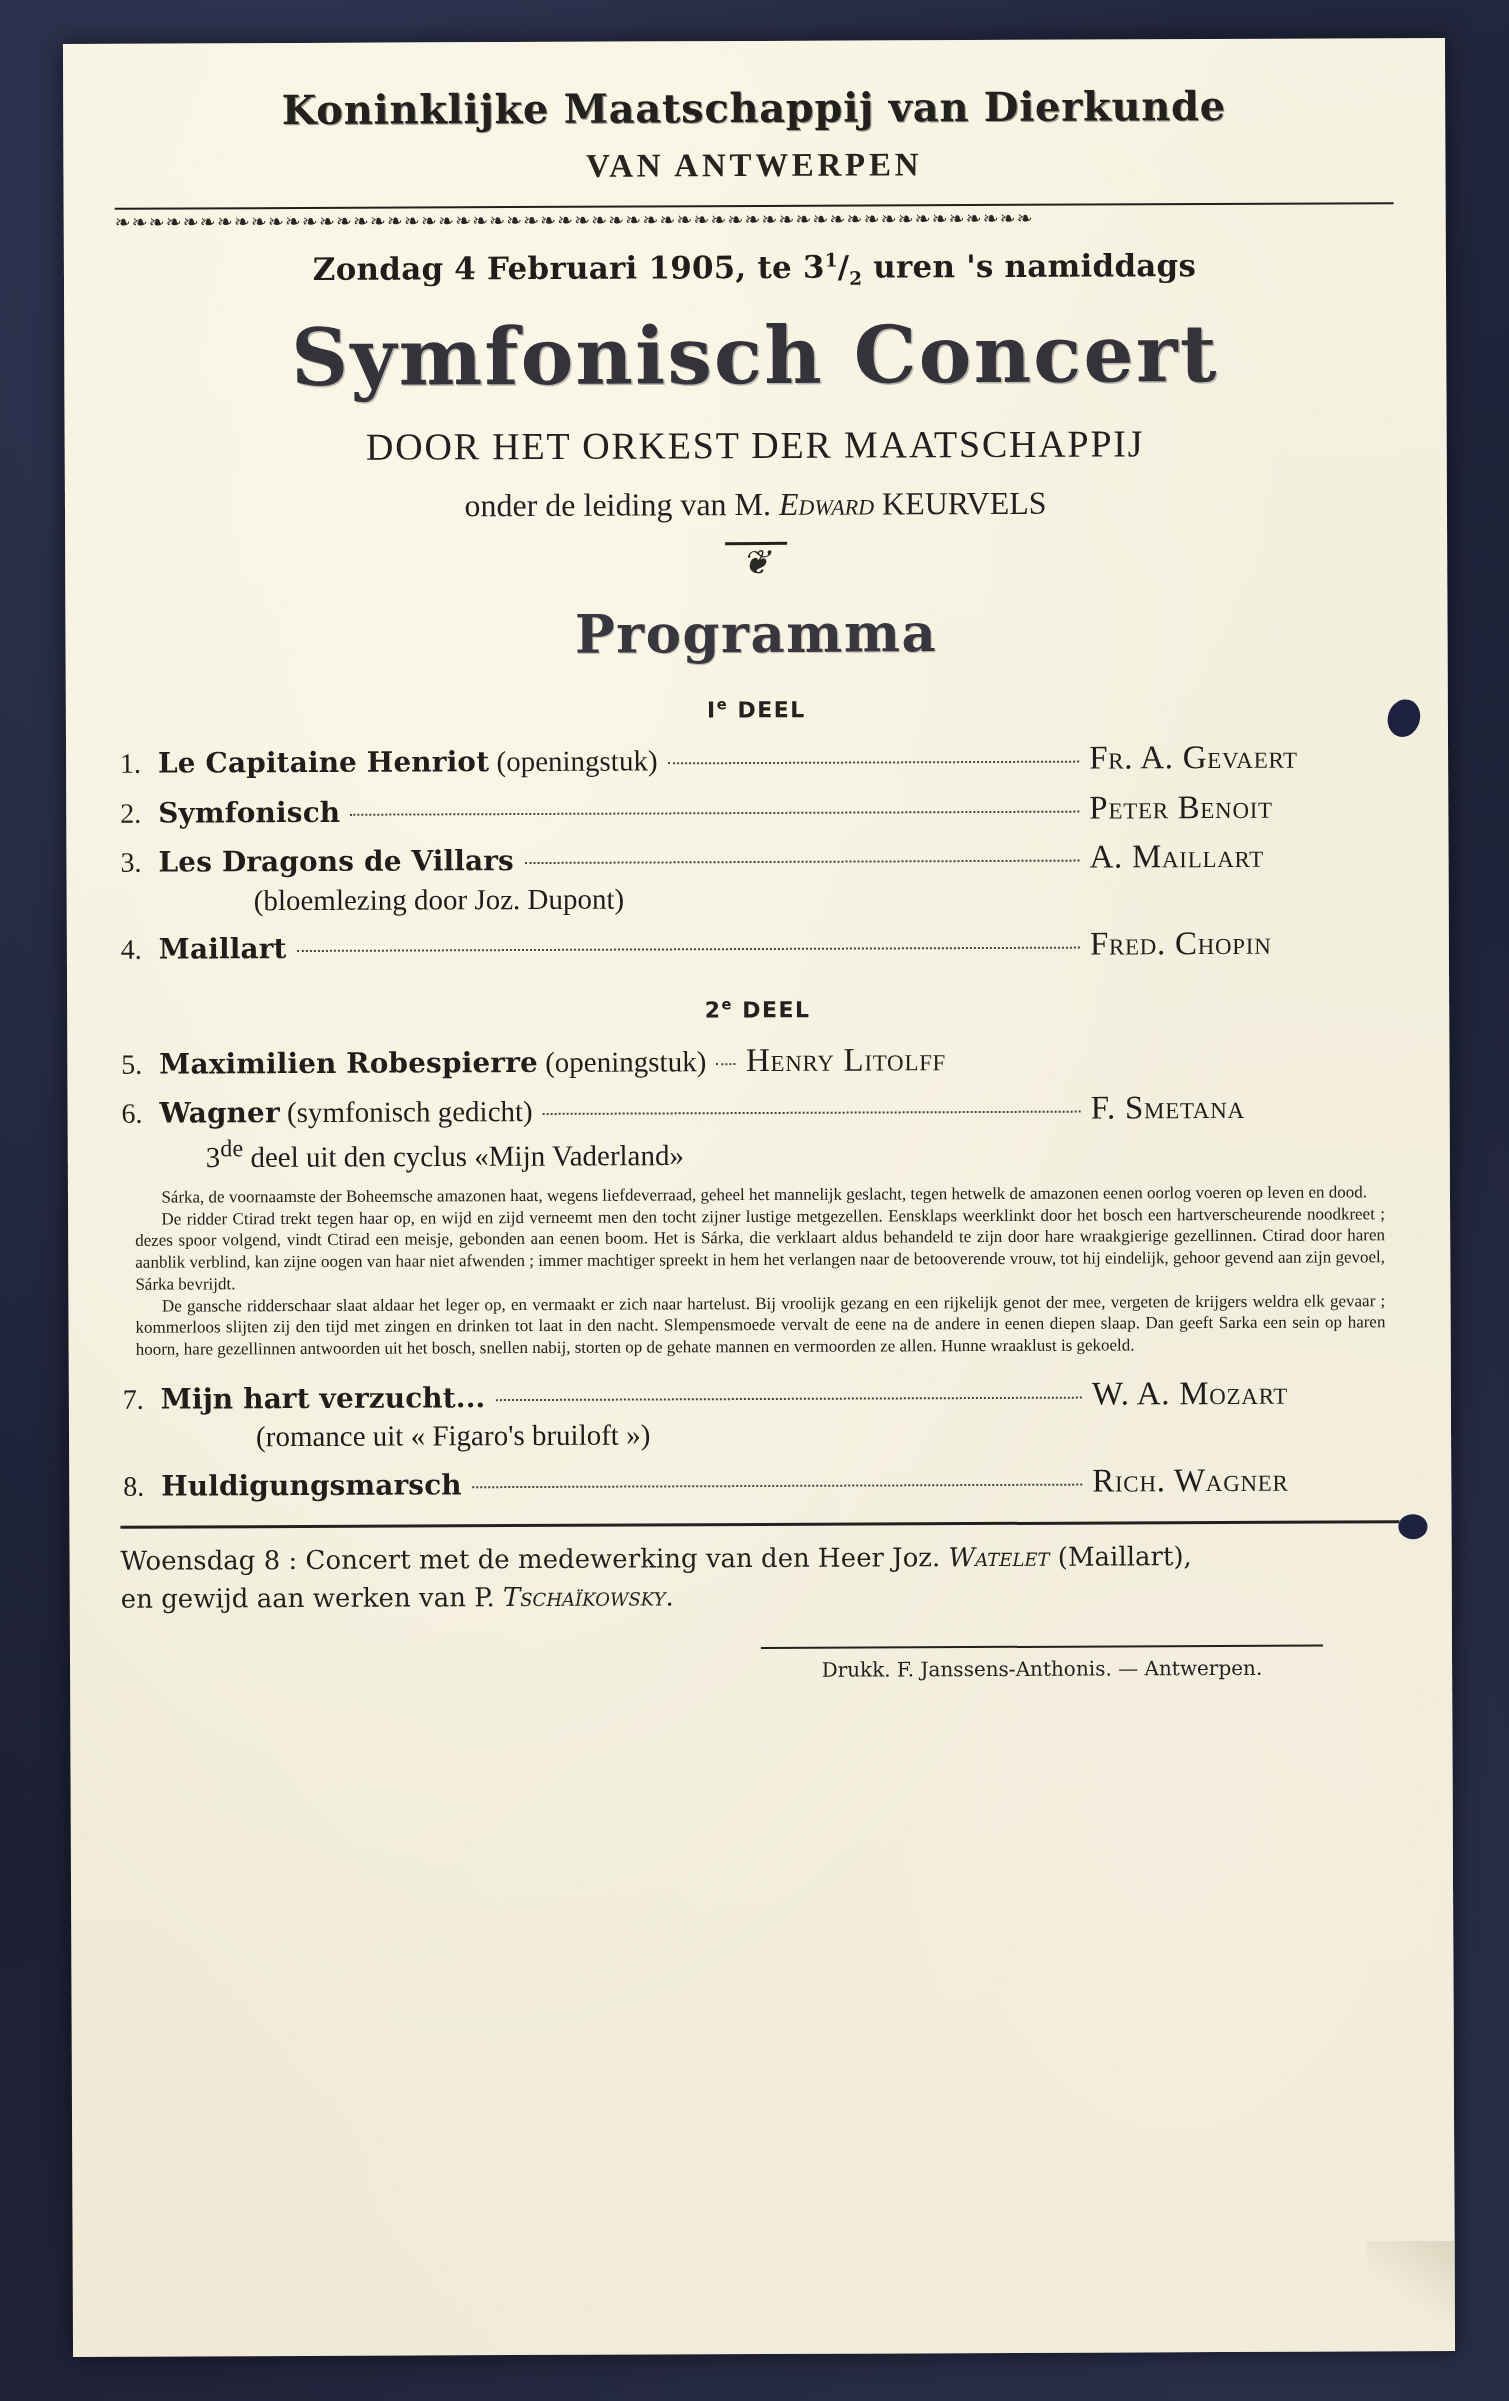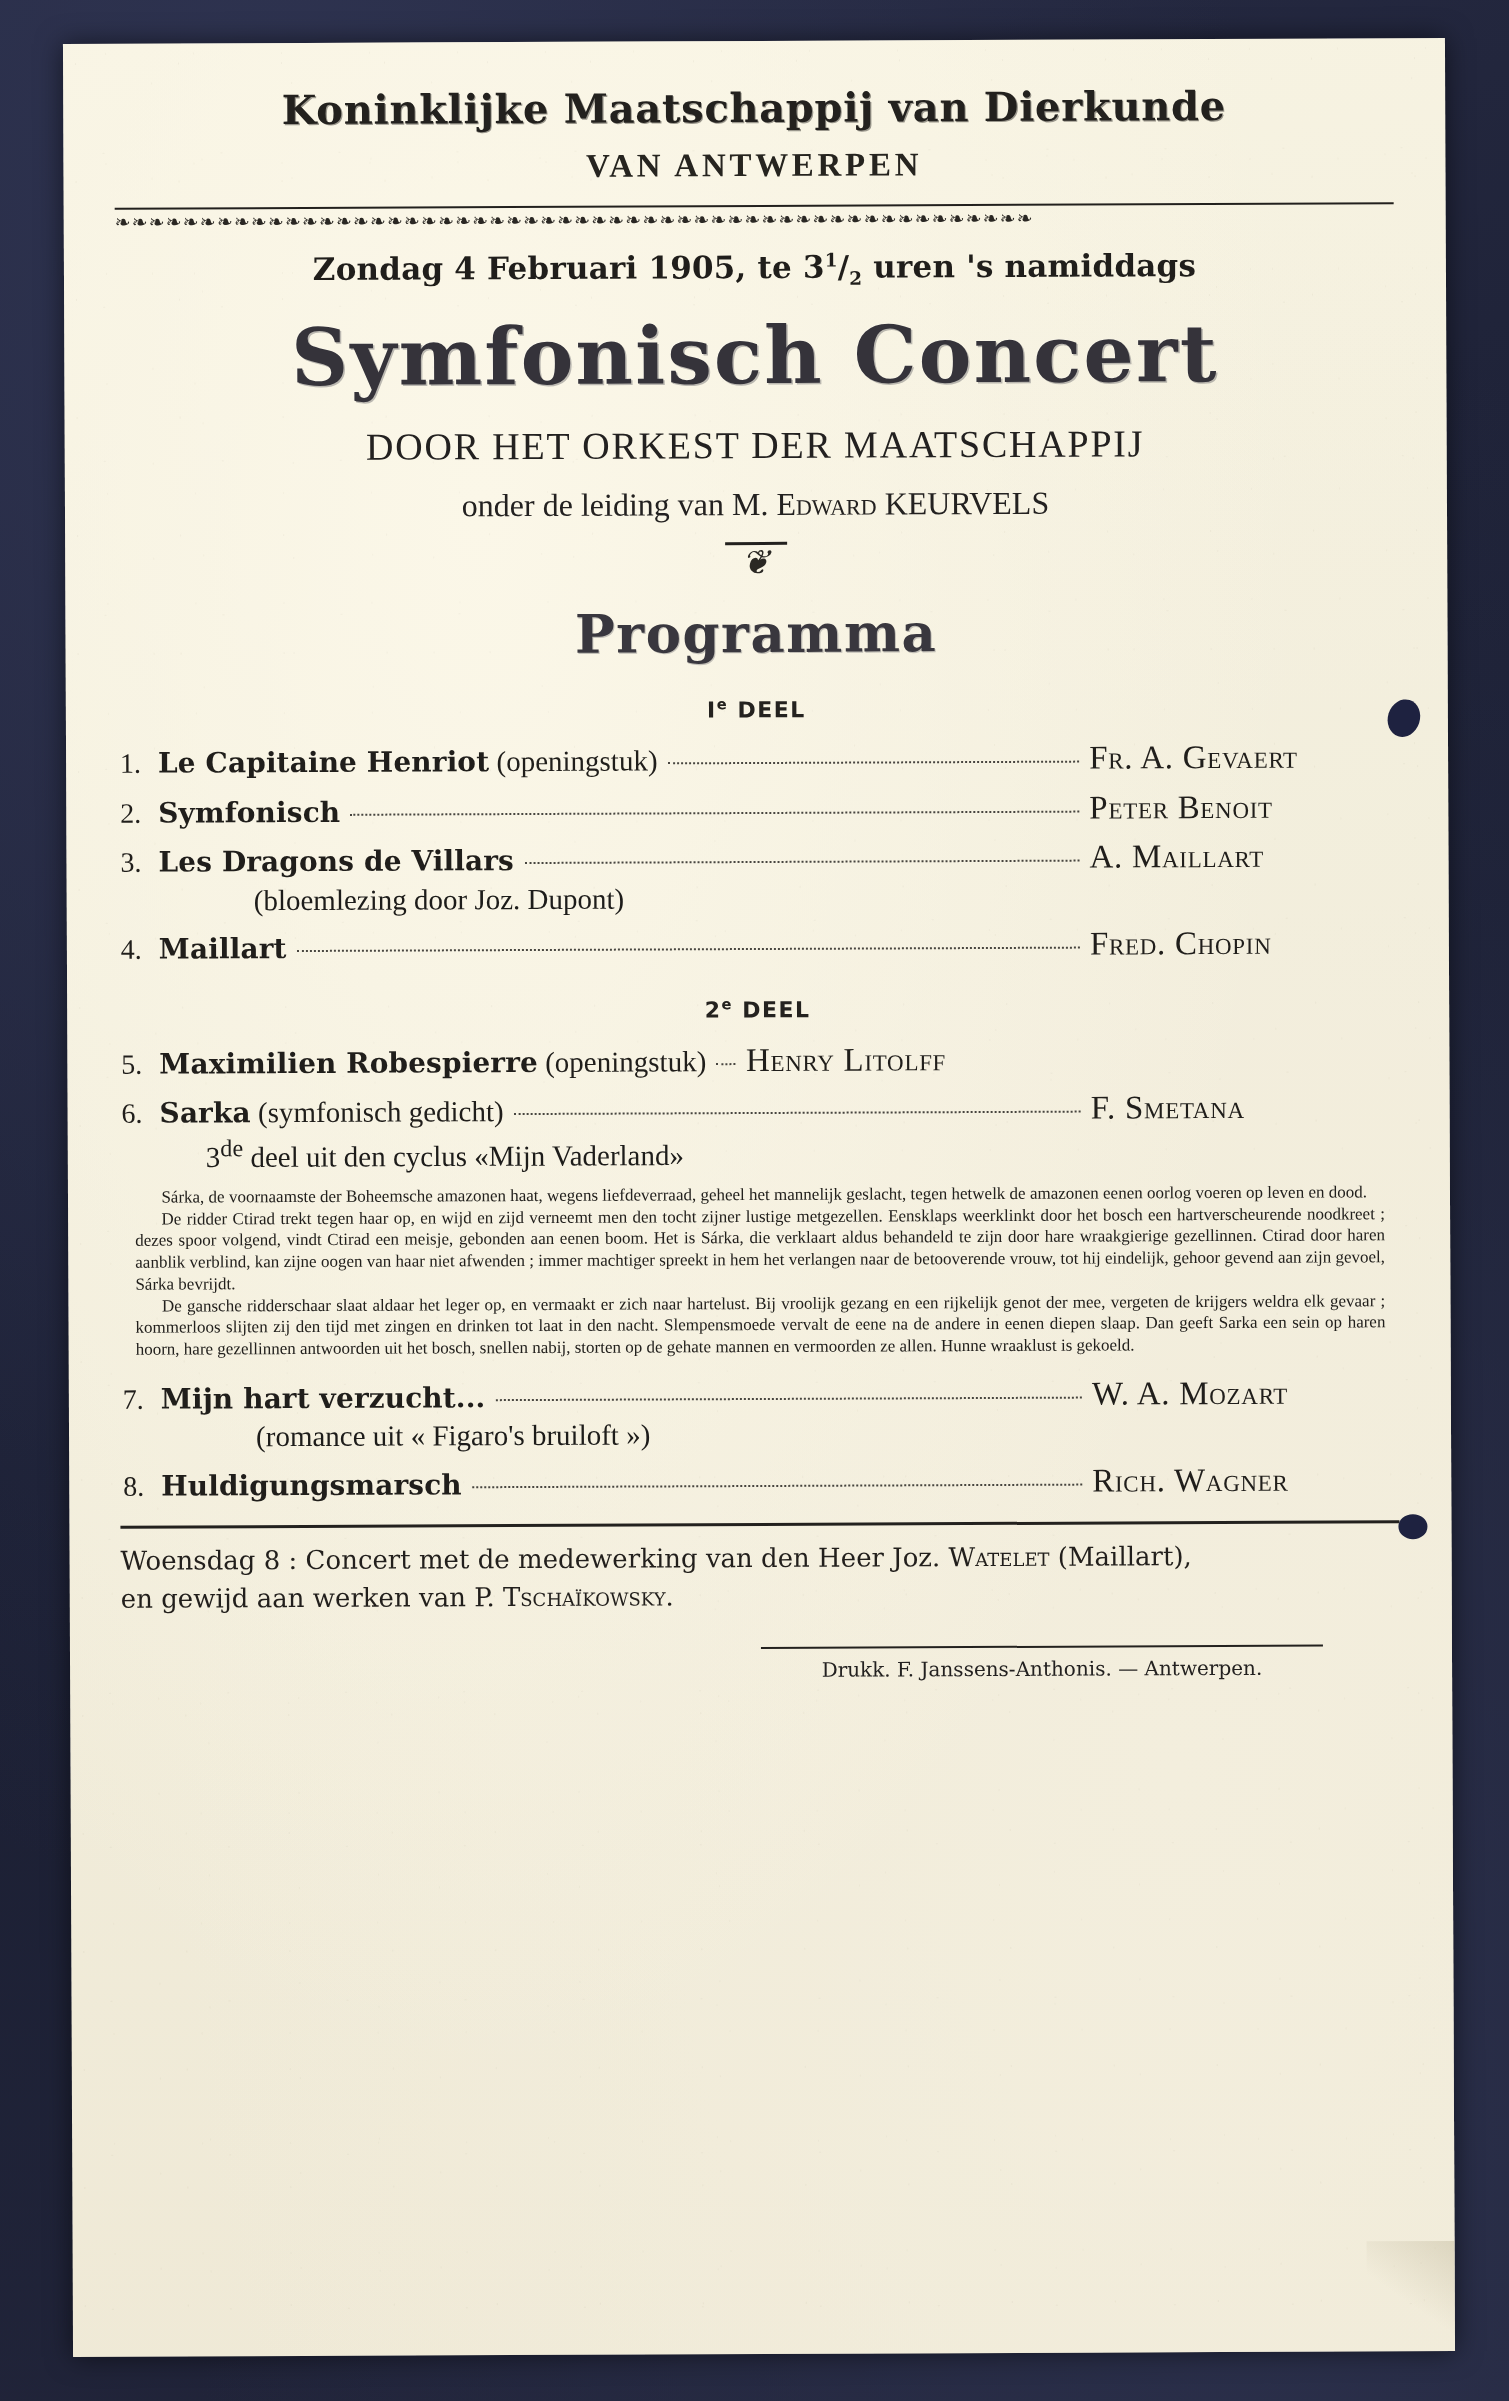--- a/index.html
+++ b/index.html
@@ -139,21 +139,21 @@
     margin-top: 20.6px;
     color: #232120;
   }
   .subtitle-2 {
     text-align: center;
     font-family: "Liberation Serif", serif;
     font-size: 32px;
     margin-top: 19px;
     color: #232120;
   }
-  .sc { font-variant: small-caps; }
+  .sc { font-variant: small-caps; font-style: italic; }
 
   .fleuron {
     text-align: center;
     margin-top: 19px;
     height: 44px;
   }
   .fleuron .fl-bar {
     width: 62px;
     height: 2.9px;
     background: #23211e;
@@ -389,21 +389,21 @@
       <div class="item-row">
         <span class="item-num">5.</span>
         <span class="item-title">Maximilien  Robespierre</span>
         <span class="item-paren">(openingstuk)</span>
         <span class="leader" style="max-width:19px"></span>
         <span class="item-composer">Henry Litolff</span>
       </div>
 
       <div class="item-row">
         <span class="item-num">6.</span>
-        <span class="item-title">Sarka</span>
+        <span class="item-title">Wagner</span>
         <span class="item-paren">(symfonisch gedicht)</span>
         <span class="leader"></span>
         <span class="item-composer">F. Smetana</span>
       </div>
 
       <div class="item-sub" style="padding-left:87px">
         <span>3</span><sup>de</sup><span> deel uit den cyclus «</span><span class="ital">Mijn Vaderland</span><span>»</span>
       </div>
 
     </div>

